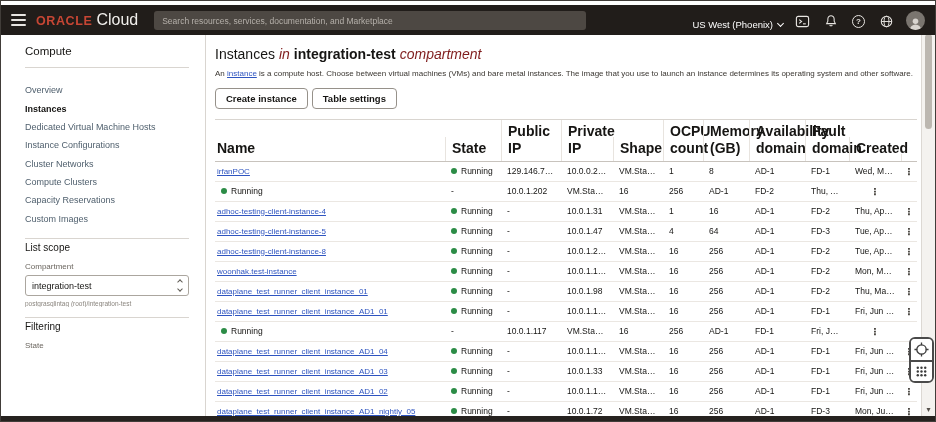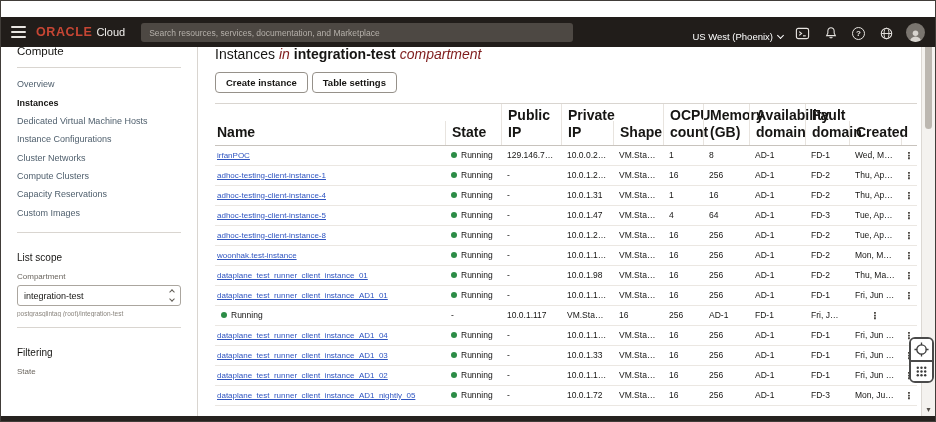--- a/index.html
+++ b/index.html
@@ -2,48 +2,48 @@
 <html><head>
 <meta charset="utf-8">
 <style>
   * { margin:0; padding:0; box-sizing:border-box; }
   html,body { width:936px; height:422px; overflow:hidden; }
   body { font-family:"Liberation Sans","DejaVu Sans",sans-serif; background:#fff; color:#161513;
          --link:#2f55c0; --green:#2c8c46; --oracle-red:#C74634; }
   .page { position:relative; width:936px; height:422px; border:1px solid #413d39; overflow:hidden; background:#fff; }
 
   
-  .topbar { position:absolute; top:16px; left:0; right:0; height:30px; background:#211d1a;
+  .topbar { position:absolute; top:4px; left:0; right:0; height:30px; background:#211d1a;
             display:flex; align-items:center; padding:0 10px; gap:10px; z-index:5; }
   .hamburger { width:15px; display:flex; flex-direction:column; gap:3px; cursor:pointer; background:none; border:none; }
   .hamburger span { height:2px; background:#e8e5e1; border-radius:1px; }
   .brand { display:flex; align-items:baseline; gap:4px; white-space:nowrap; }
   .brand .oracle { color:var(--oracle-red); font-weight:700; font-size:12.5px; letter-spacing:.6px; }
-  .brand .cloudw { color:#f1efec; font-size:11px; }
+  .brand .cloudw { color:#f1efec; font-size:16px; }
   .search { flex:0 0 432px; margin-left:6px; }
   .search input { width:100%; height:19px; background:#4d4843; border:none; border-radius:3px;
                   color:#d7d3cf; font-size:8.5px; padding:0 8px; font-family:inherit; outline:none; }
   .search input::placeholder { color:#b5b0aa; }
   .topbar-right { margin-left:auto; display:flex; align-items:flex-end; gap:11px; }
   .region { color:#fff; font-size:9.5px; display:flex; align-items:center; gap:5px; cursor:pointer; white-space:nowrap; }
   .chev { width:5px; height:5px; border-right:1.3px solid #fff; border-bottom:1.3px solid #fff; transform:rotate(45deg); margin-top:-2px; }
   .tb-icon { width:17px; height:17px; display:flex; align-items:center; justify-content:center; cursor:pointer; }
   .help-circle { width:13px; height:13px; border:1.2px solid #e8e5e1; border-radius:50%; color:#e8e5e1;
                  font-size:8px; display:flex; align-items:center; justify-content:center; font-weight:700; }
   .avatar { width:19px; height:19px; border-radius:50%; background:#7a756f; overflow:hidden; cursor:pointer;
             display:flex; align-items:flex-end; justify-content:center; }
 
   
-  .sidebar { position:absolute; top:30px; left:0; bottom:5px; width:197px; background:#fff;
+  .sidebar { position:absolute; top:30px; left:8px; bottom:5px; width:197px; background:#fff;
              border-right:1px solid #d9d5d0; padding:14px 16px 0; overflow:hidden; }
   .sb-heading { font-size:11.5px; color:#161513; padding-bottom:10px; border-bottom:1px solid #d9d5d0; }
-  .nav { display:flex; flex-direction:column; margin-top:7px; }
+  .nav { display:flex; flex-direction:column; margin-top:13px; }
   .nav-item { font-size:9px; color:#50606e; padding:4.2px 0; cursor:pointer; text-decoration:none; white-space:nowrap; }
   .nav-item.active { font-weight:700; color:#161513; }
-  .sb-section { margin-top:10px; border-top:1px solid #d9d5d0; padding-top:19px; }
+  .sb-section { margin-top:10px; border-top:1px solid #d9d5d0; padding-top:3px; }
   .sb-section-heading { font-size:10px; color:#161513; }
   .sb-label { font-size:8px; color:#6b665f; margin-top:9px; }
   .sb-select { margin-top:4px; height:21px; border:1px solid #aba69f; border-radius:3px; display:flex;
                align-items:center; justify-content:space-between; padding:0 6px; font-size:9px; cursor:pointer;
                background:#fff; width:100%; color:#161513; }
   .stepper { display:flex; flex-direction:column; gap:2.5px; align-items:center; }
   .chev-s { width:4px; height:4px; border-right:1.2px solid #5f5b54; border-bottom:1.2px solid #5f5b54; }
   .up { transform:rotate(-135deg); }
   .down { transform:rotate(45deg); }
   .sb-path { font-size:6.5px; color:#8a857e; margin-top:4px; white-space:nowrap; overflow:hidden; }
@@ -166,20 +166,21 @@
 
     <div class="sb-section">
       <div class="sb-section-heading">Filtering</div>
       <div class="sb-label">State</div>
     </div>
   </aside>
 
   <main class="main">
     <h1 class="page-title"><span>Instances</span><span class="it">in</span><span class="comp">integration-test</span><span class="it">compartment</span></h1>
 
+    <p class="desc"><span>An</span> <a>instance</a> <span>is a compute host. Choose between virtual machines (VMs) and bare metal instances. The image that you use to launch an instance determines its operating system and other software.</span></p>
 
     <div class="actions-row">
       <button class="btn">Create instance</button>
       <button class="btn">Table settings</button>
     </div>
 
     <div class="table">
       <div class="thead">
           <div class="th">Name</div>
           <div class="th">State</div>
@@ -201,21 +202,20 @@
             <div class="td">10.0.0.209</div>
             <div class="td">VM.Stand...</div>
             <div class="td">1</div>
             <div class="td">8</div>
             <div class="td">AD-1</div>
             <div class="td">FD-1</div>
             <div class="td">Wed, Mar 1...</div>
             <div class="td actions"><span class="kebab">⋮</span></div>
           </div>
           <div class="tr">
-            <div class="td name"><a>adhoc-testing-client-instance-1</a></div>
             <div class="td state"><span class="state-dot"></span>Running</div>
             <div class="td">-</div>
             <div class="td">10.0.1.202</div>
             <div class="td">VM.Stand...</div>
             <div class="td">16</div>
             <div class="td">256</div>
             <div class="td">AD-1</div>
             <div class="td">FD-2</div>
             <div class="td">Thu, Apr 20...</div>
             <div class="td actions"><span class="kebab">⋮</span></div>

